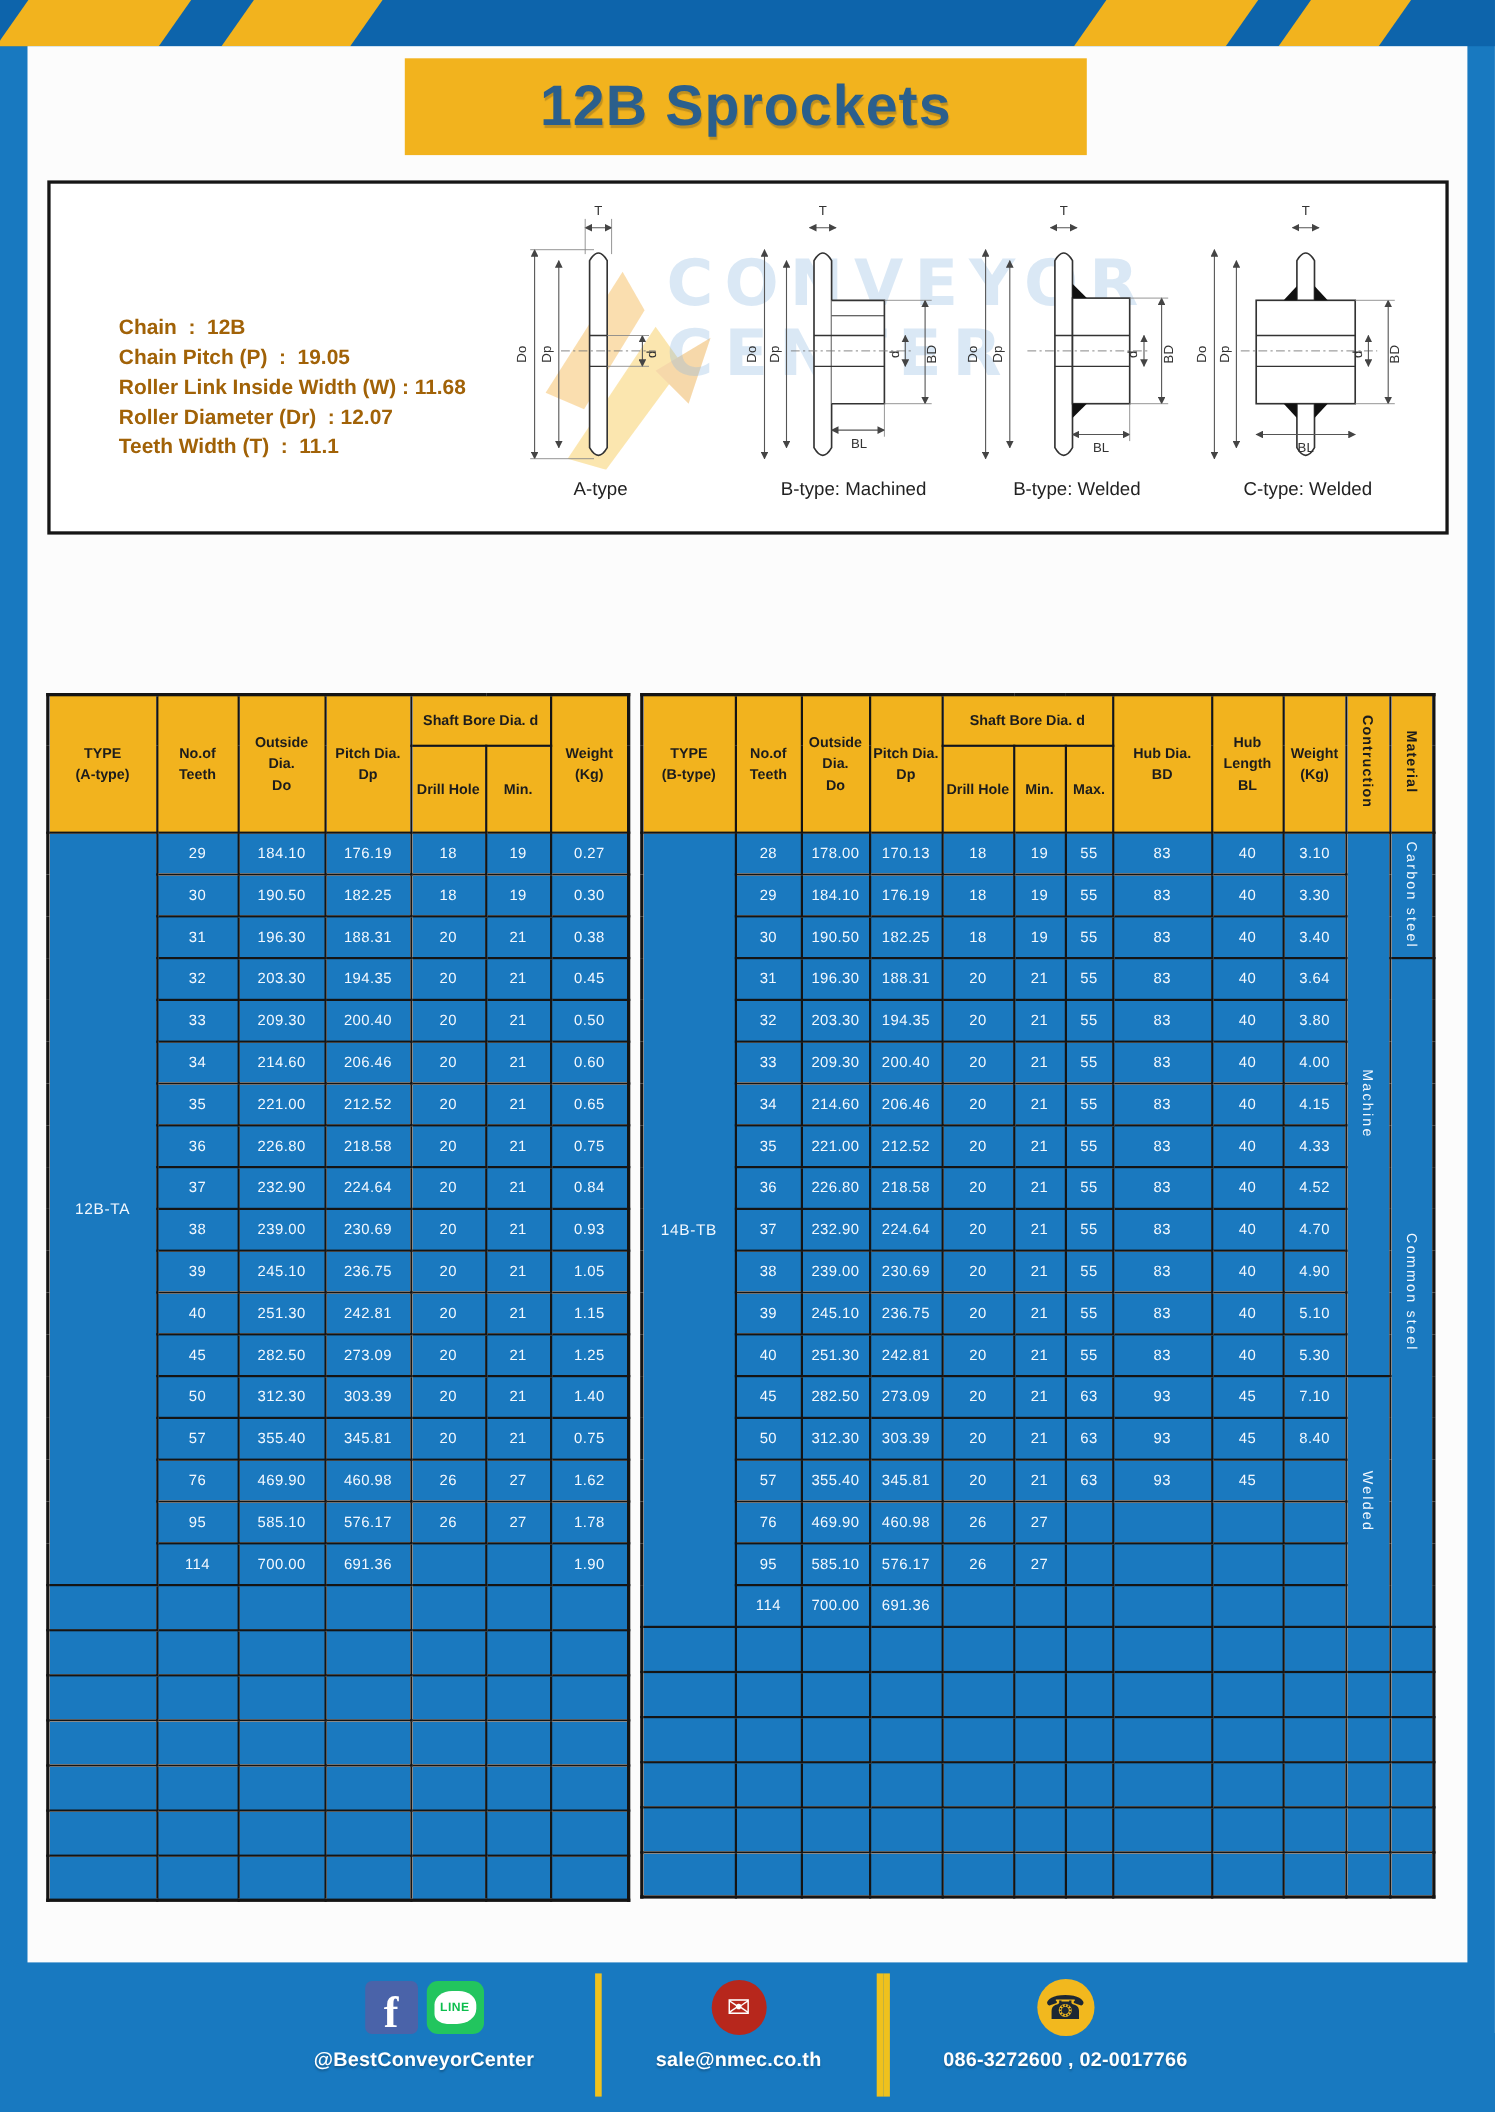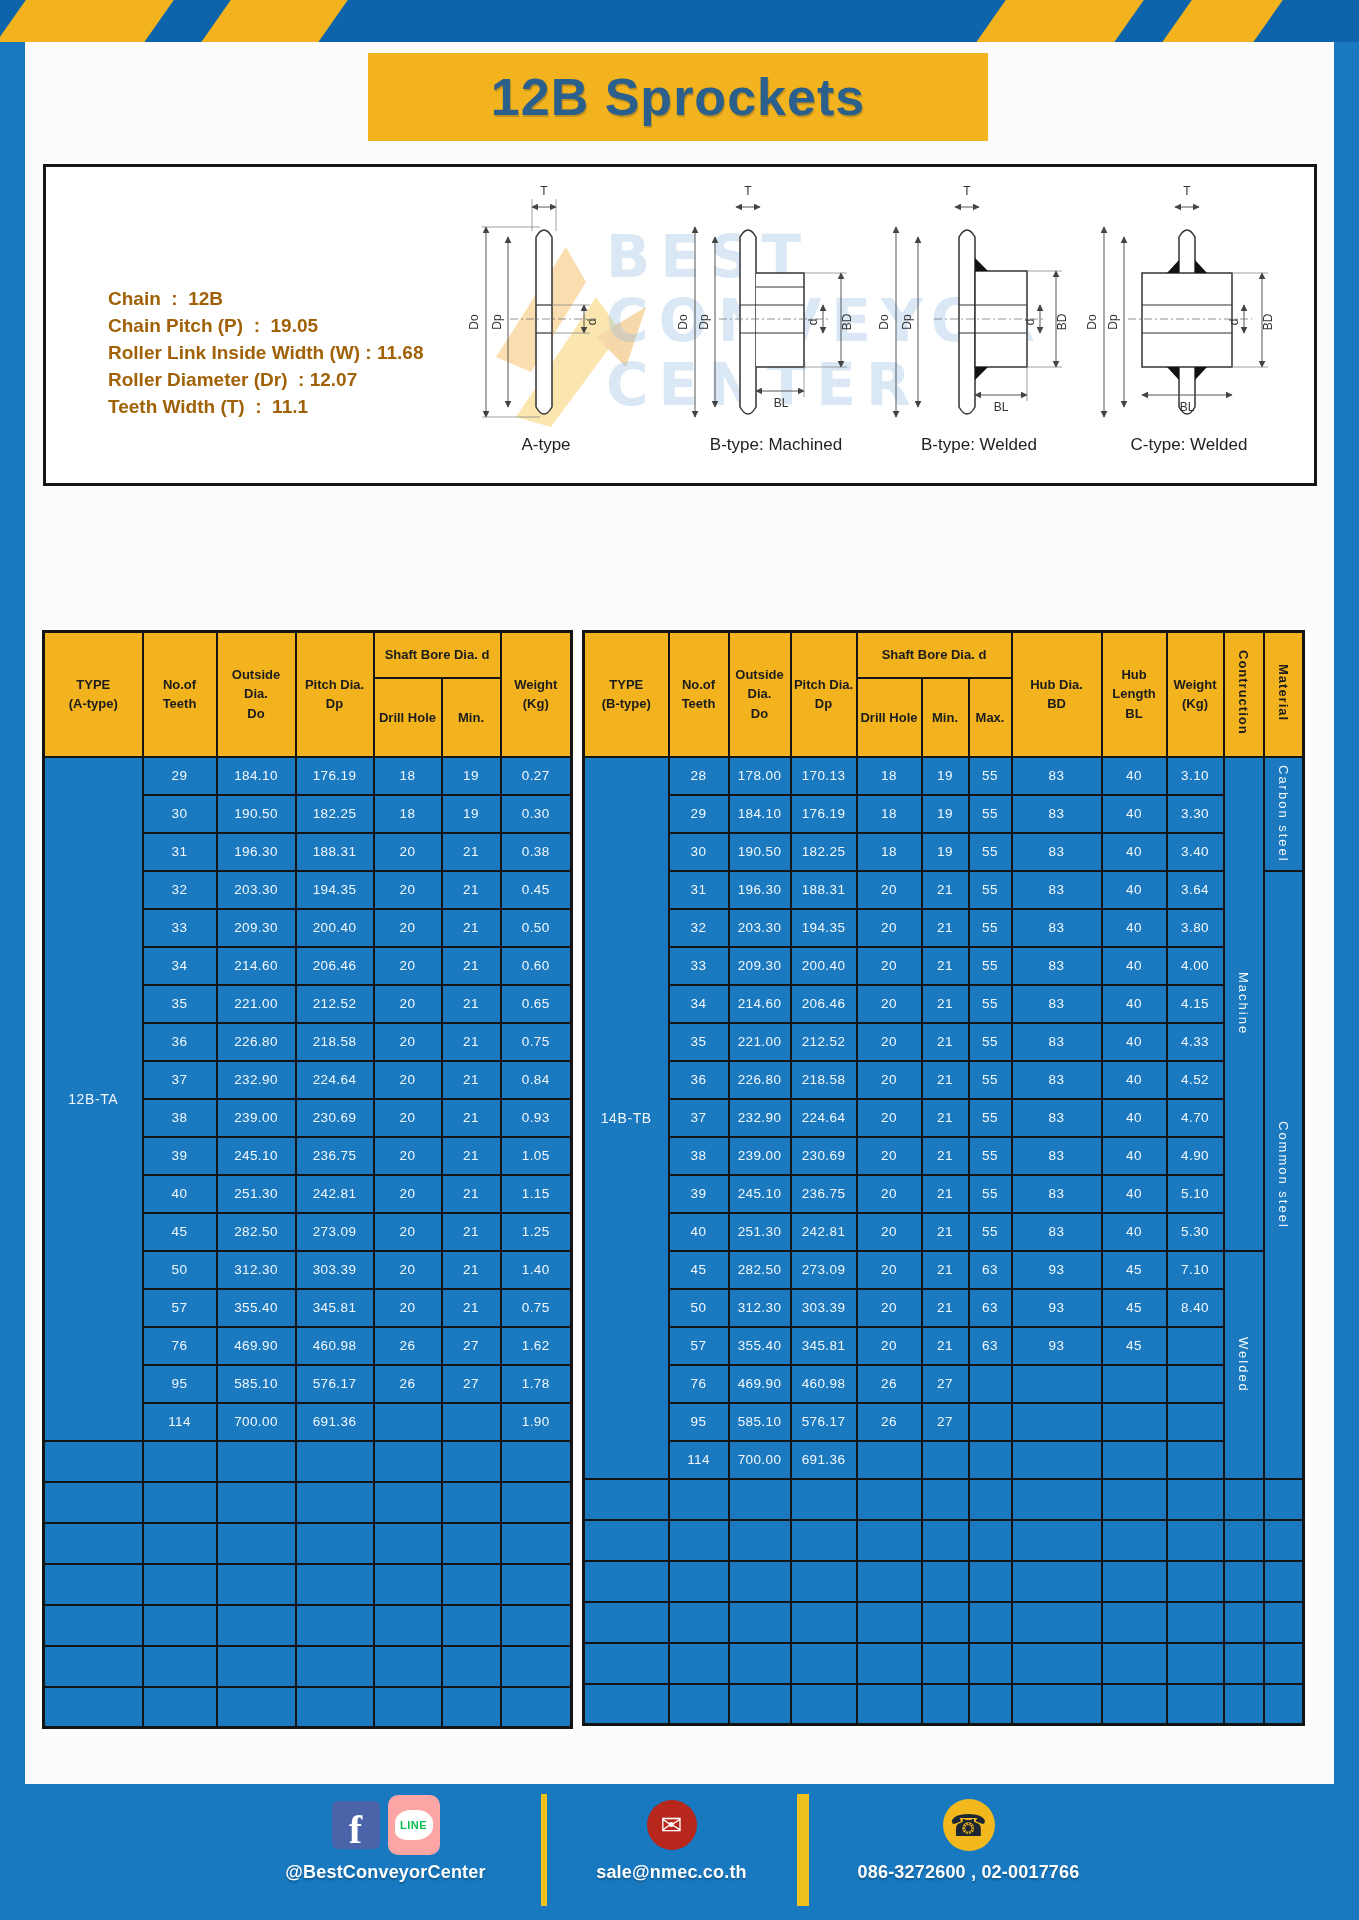--- a/index.html
+++ b/index.html
@@ -58,21 +58,21 @@
   .footer{position:absolute;left:0;top:1784px;width:1359px;height:136px;
     display:flex;align-items:flex-start;justify-content:center;}
   .f-item{display:flex;flex-direction:column;align-items:center;justify-content:flex-start;padding-top:12px;}
   .f-1{width:310px;} .f-2{width:250px;} .f-3{width:450px;} .f-4{width:320px;}
   .f-divider{width:6px;height:112px;background:#EFC11D;margin-top:10px;}
   .f-icons{height:58px;display:flex;align-items:center;gap:8px;}
   .f-label{margin-top:8px;color:#FFFFFF;font-weight:700;font-size:18px;letter-spacing:.2px;
     text-shadow:0 2px 2px rgba(0,0,0,.28);white-space:nowrap;}
   .fb-icon{width:48px;height:48px;background:#4A63A9;border-radius:6px;display:flex;align-items:flex-end;justify-content:center;
     color:#fff;font-family:"Liberation Serif",serif;font-weight:700;font-size:40px;line-height:.92;overflow:hidden;}
-  .line-icon{width:52px;height:60px;background:#fca5a5;border-radius:10px;display:flex;align-items:center;justify-content:center;}
+  .line-icon{width:52px;height:48px;background:#22c55e;border-radius:10px;display:flex;align-items:center;justify-content:center;}
   .line-bubble{background:#fff;border-radius:42% 42% 46% 30%;width:38px;height:30px;display:flex;align-items:center;justify-content:center;
     color:#0CBE4D;font-weight:800;font-size:11px;letter-spacing:.5px;}
   .mail-icon{width:50px;height:50px;background:#B7271C;border-radius:50%;display:flex;align-items:center;justify-content:center;
     color:#fff;font-size:26px;}
   .globe-icon{width:52px;height:52px;background:#35A8DF;border-radius:50%;display:flex;align-items:center;justify-content:center;}
   .phone-icon{width:52px;height:52px;background:#F2B81E;border-radius:50%;display:flex;align-items:center;justify-content:center;
     color:#1d2733;font-size:30px;}
 </style>
 </head>
 <body>
@@ -100,21 +100,20 @@
 
   <div class="spec-box">
 
     <div class="watermark">
       <svg class="wm-orange" viewBox="0 0 180 190">
         <polygon points="20,120 90,10 110,45 55,135" fill="#F2A21E"></polygon>
         <polygon points="40,180 120,60 145,95 75,190" fill="#F5B91E"></polygon>
         <polygon points="120,100 170,70 150,130" fill="#E8920F"></polygon>
       </svg>
       <div class="wm-text">
-        <div>BEST</div>
         <div>CONVEYOR</div>
         <div>CENTER</div>
       </div>
     </div>
 
     <div class="specs">
       <div class="spec-line">Chain  :  12B</div>
       <div class="spec-line">Chain Pitch (P)  :  19.05</div>
       <div class="spec-line">Roller Link Inside Width (W) : 11.68</div>
       <div class="spec-line">Roller Diameter (Dr)  : 12.07</div>

